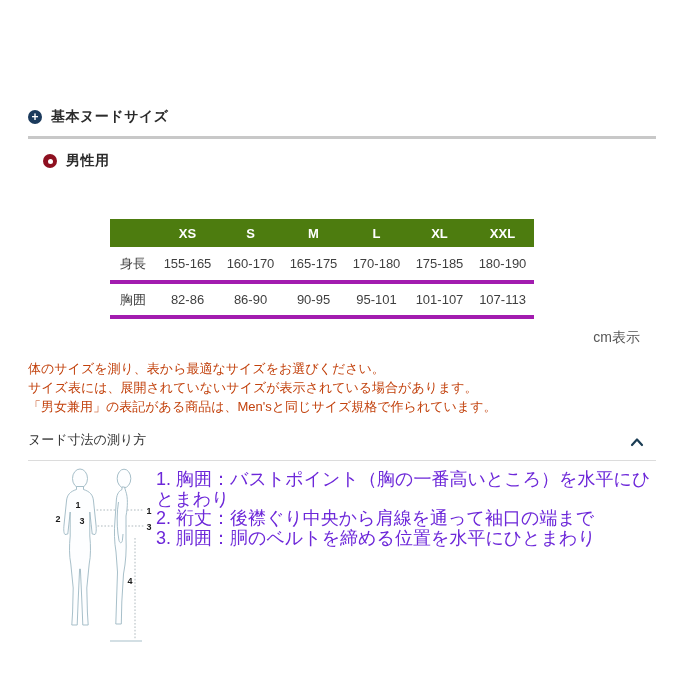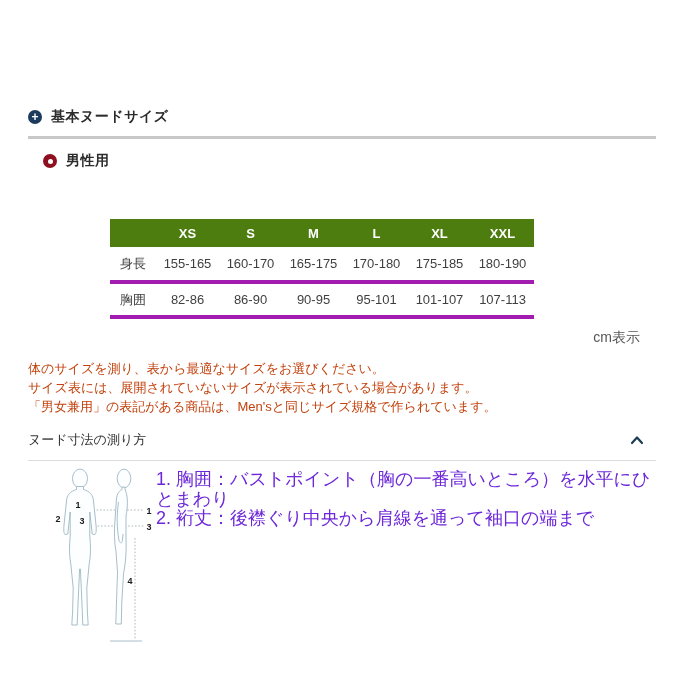--- a/index.html
+++ b/index.html
@@ -39,21 +39,21 @@
   .size-table tbody td, .size-table tbody th {
     height:35px; color:#3f3f3f; font-weight:normal;
     border-bottom:4px solid #a21caf;
   }
   .unit-note { text-align:right; font-size:14px; color:#555; margin-top:10px; padding-right:16px; }
 
   
   .notes { margin-top:12px; font-size:13px; line-height:19px; color:#c2410c; }
 
   
-  .measure-head { margin-top:15px; display:flex; align-items:center; justify-content:space-between; }
+  .measure-head { margin-top:15px; display:flex; align-items:flex-end; justify-content:space-between; }
   .measure-head .title { font-size:13px; color:#333; }
   .chevron-btn { background:none; border:none; cursor:pointer; padding:2px 4px; margin-right:8px; line-height:0; }
   .thin-rule { height:1px; background:#dcdcdc; border:none; margin-top:11px; }
 
   .measure-body { display:flex; margin-top:7px; }
   .figure-wrap { margin-left:24px; width:104px; flex:0 0 auto; }
   .figure-wrap svg { display:block; }
   .fig-outline { fill:#fdfeff; stroke:#9db8c3; stroke-width:0.9; }
   .fig-line { fill:none; stroke:#9db8c3; stroke-width:0.9; }
   .fig-dot { stroke:#9aa7ad; stroke-width:0.8; stroke-dasharray:1.6 1.8; }
@@ -171,16 +171,17 @@
         <text class="fig-num" x="30" y="55.5" text-anchor="middle">3</text>
         <text class="fig-num" x="97" y="45.5" text-anchor="middle">1</text>
         <text class="fig-num" x="97" y="61.5" text-anchor="middle">3</text>
         <text class="fig-num" x="78" y="116" text-anchor="middle">4</text>
       </svg>
     </div>
 
     <ol class="measure-list">
       <li>1. 胸囲：バストポイント（胸の一番高いところ）を水平にひとまわり</li>
       <li>2. 裄丈：後襟ぐり中央から肩線を通って袖口の端まで</li>
+      <li>3. 胴囲：胴のベルトを締める位置を水平にひとまわり</li>
     </ol>
   </div>
 
 </div>
 
 </body></html>

